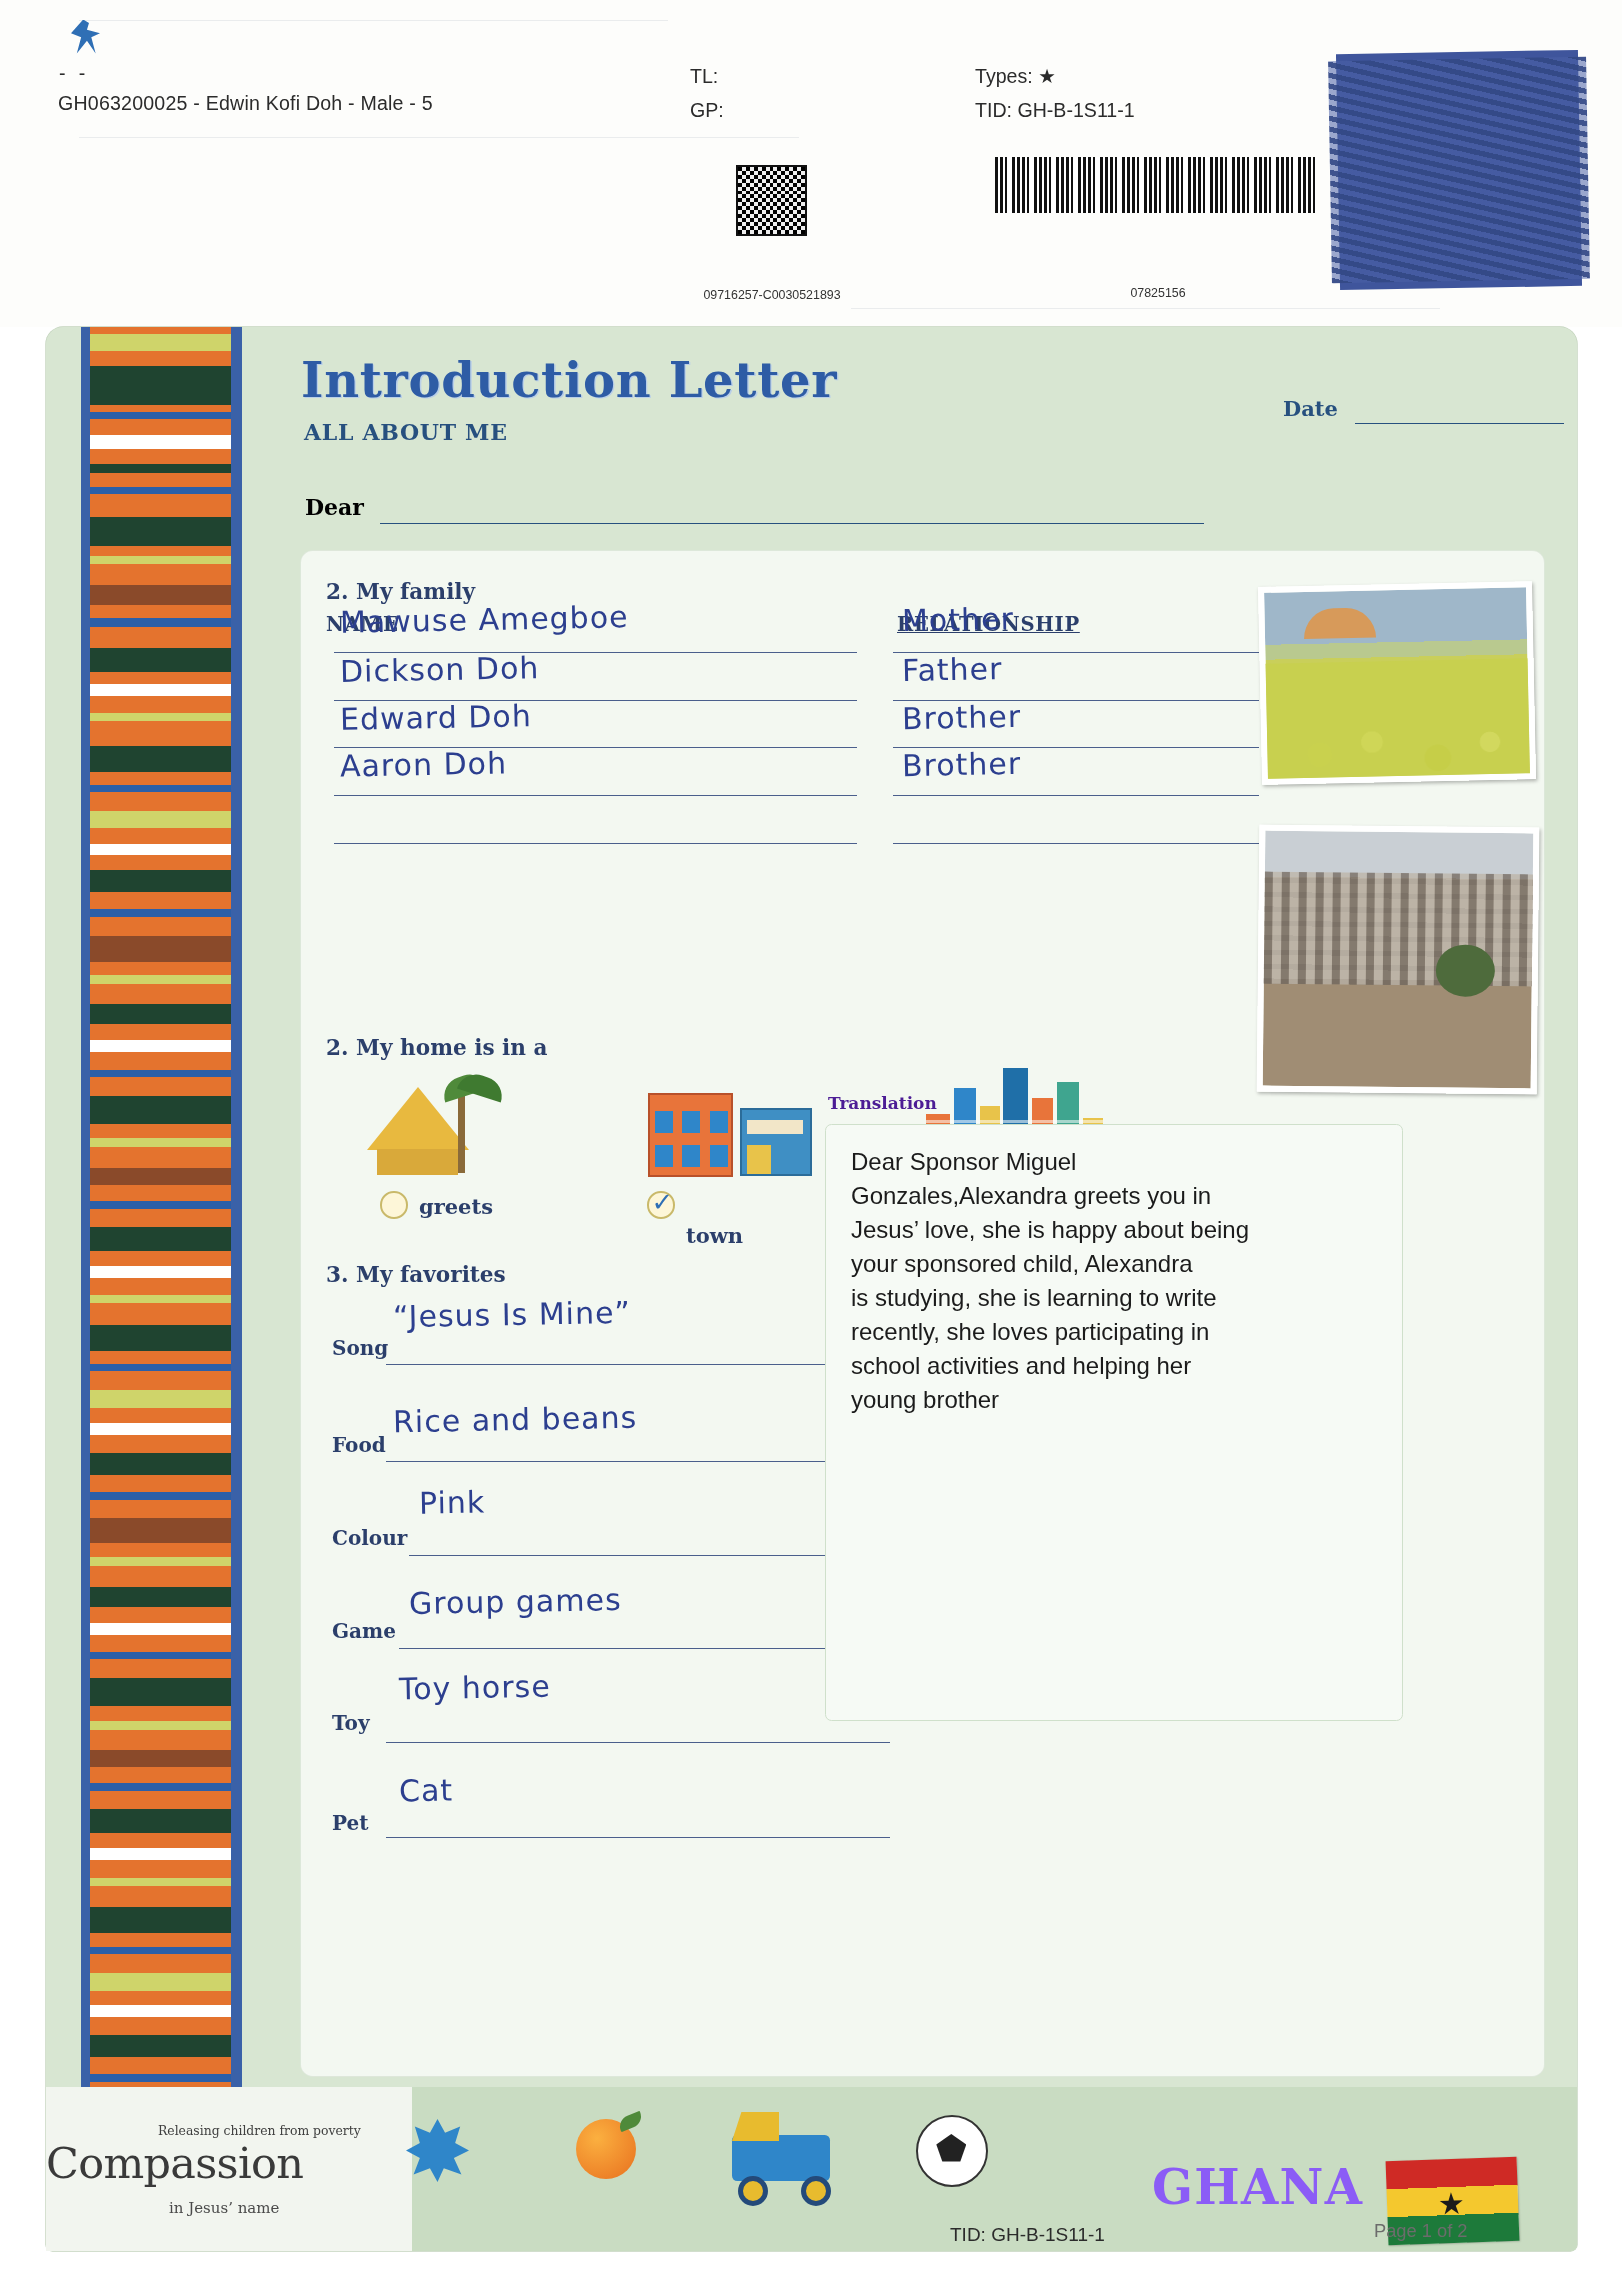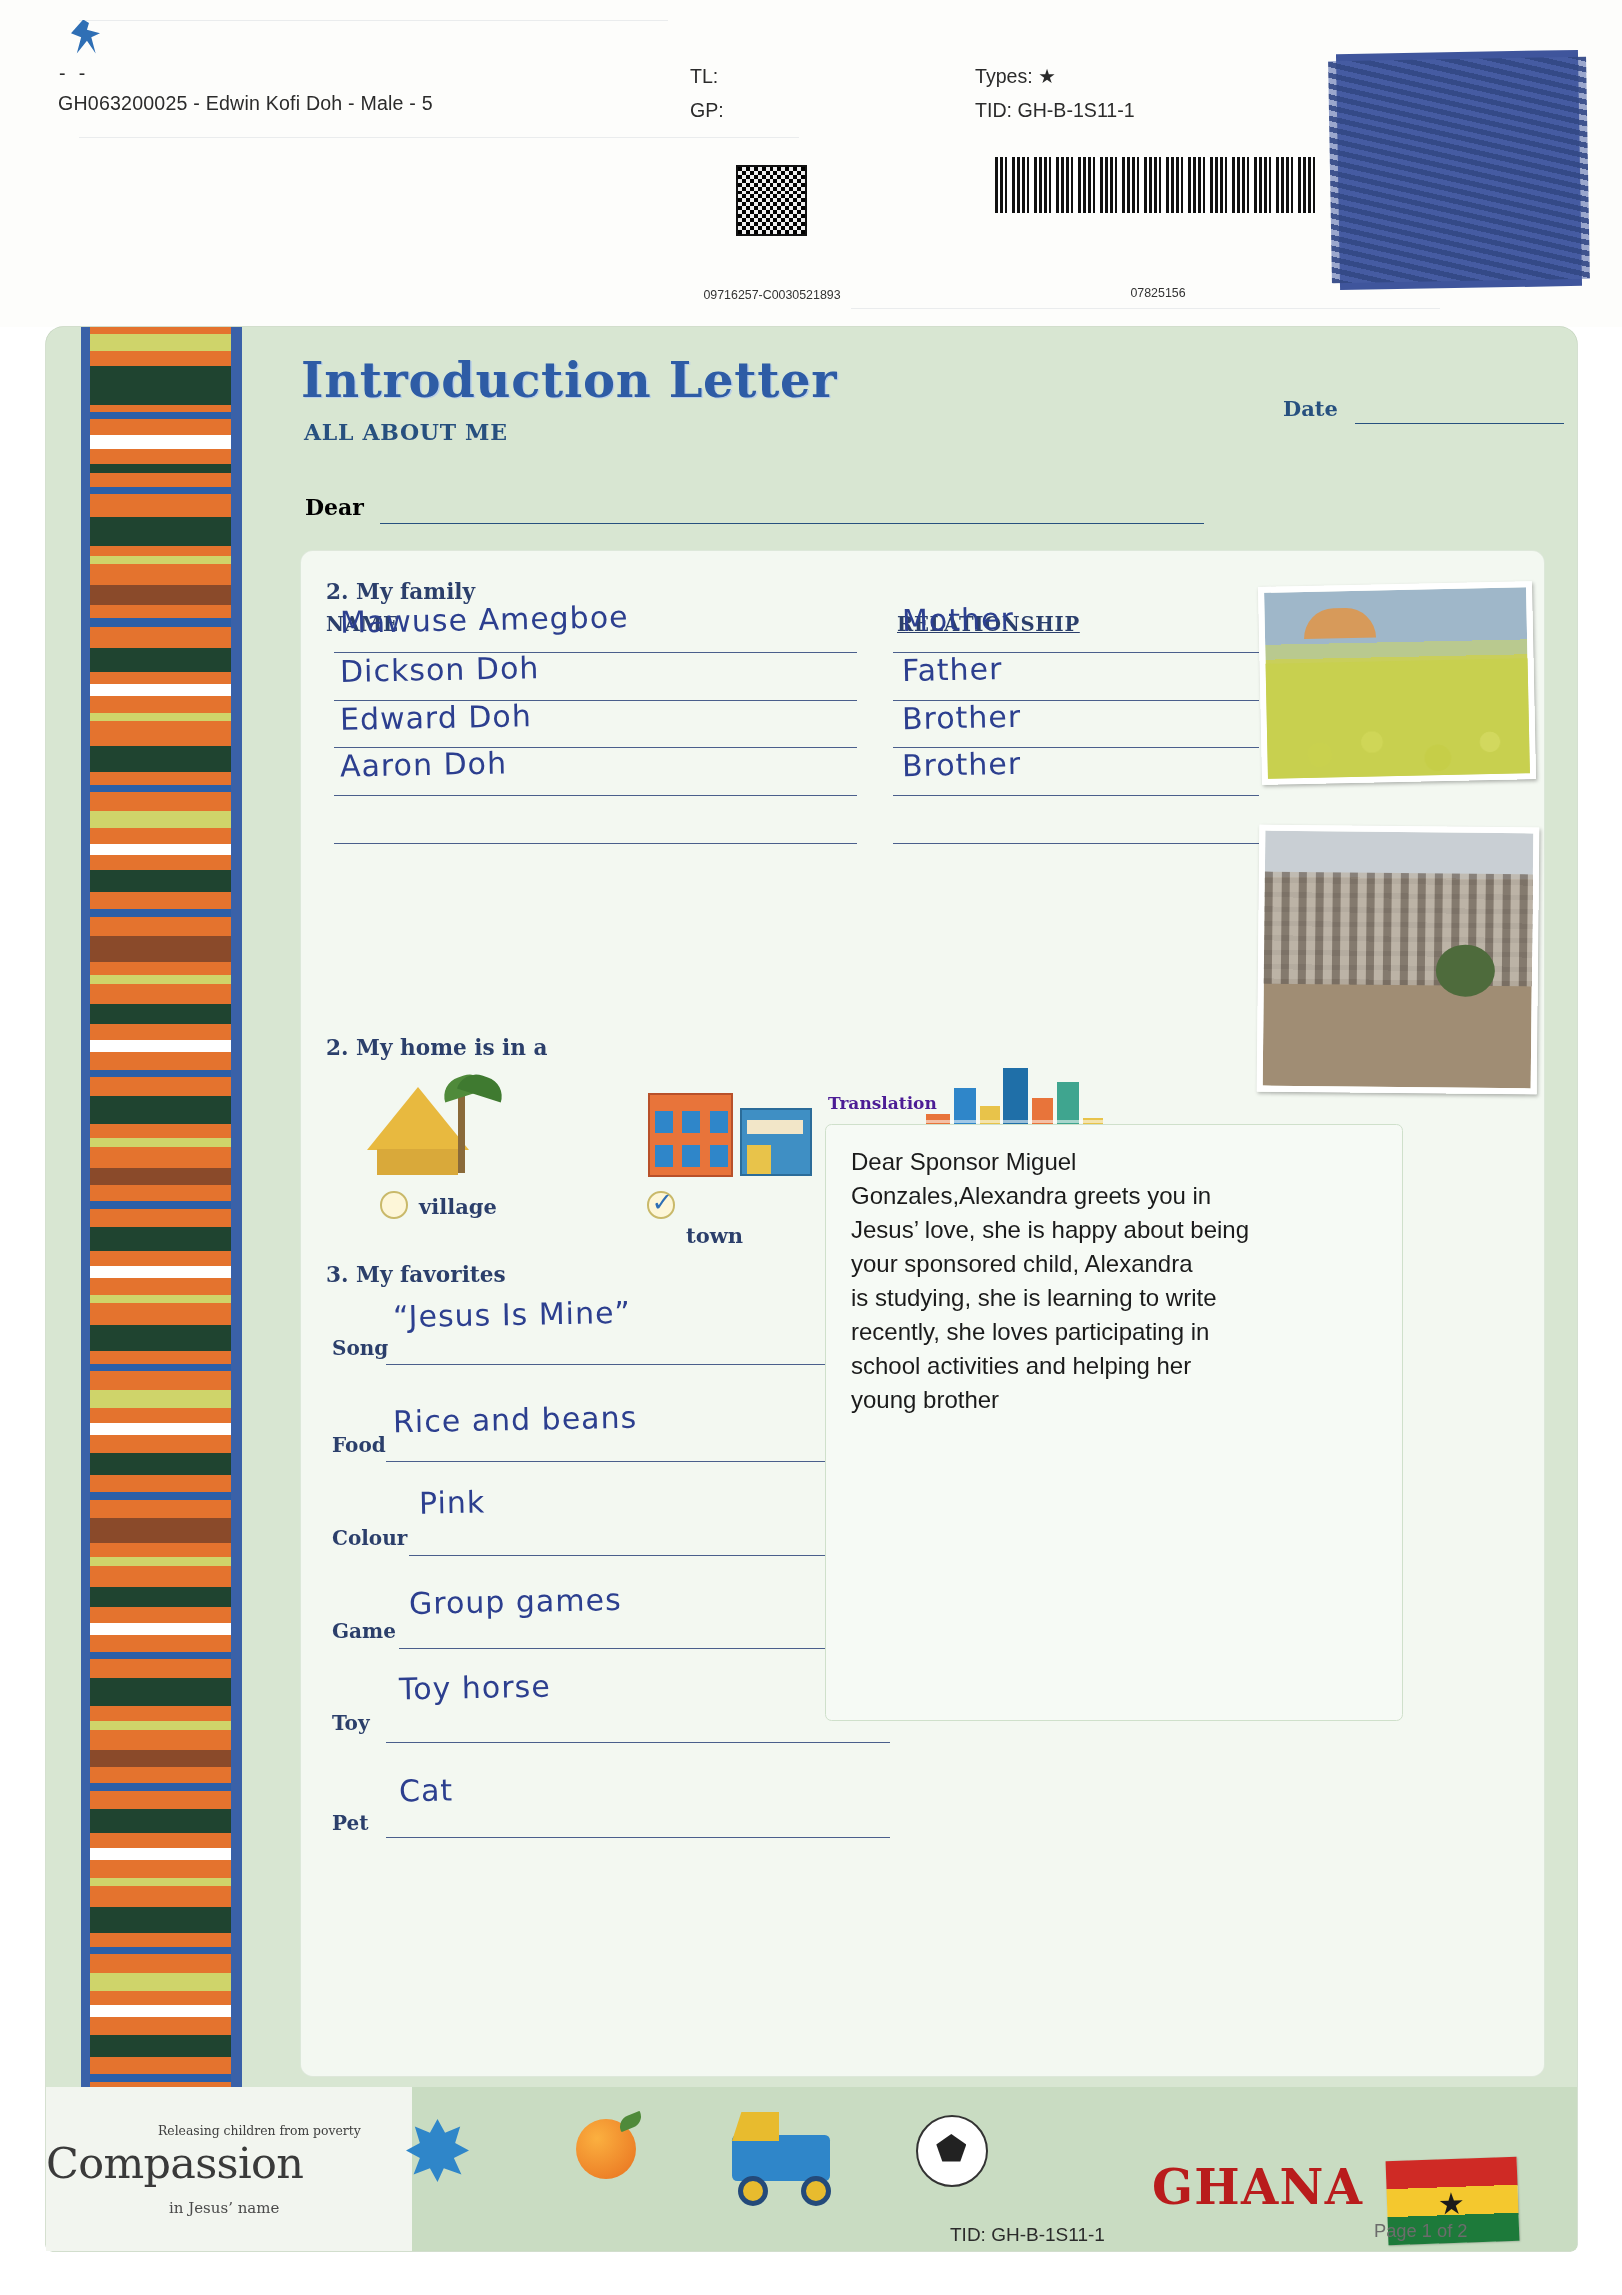--- a/index.html
+++ b/index.html
@@ -384,21 +384,21 @@
     background: #2f6fb5;
     clip-path: polygon(42% 0, 62% 10%, 55% 30%, 100% 40%, 70% 52%, 85% 100%, 55% 62%, 20% 100%, 35% 52%, 0 40%);
   }
 
   #ghana-word {
     position: absolute;
     left: 1152px; top: 2159px;
     font-family: "DejaVu Serif", serif;
     font-weight: bold;
     font-size: 48px;
-    color: #b91c1c;
+    color: #8b5cf6;
     letter-spacing: 1.3px;
   }
   #ghana-flag {
     position: absolute;
     left: 1387px; top: 2159px;
     width: 131px; height: 84px;
     background: linear-gradient(#cf2a25 0 33.3%, #f4c82e 33.3% 66.6%, #1d7a3a 66.6% 100%);
     transform: rotate(-2deg);
     box-shadow: 0.7px 0.7px 2px rgba(0,0,0,.25);
   }
@@ -597,21 +597,21 @@
     <div class="sec-title" style="left:25px; top:484px;">2. My home is in a</div>
 
     <div style="position:absolute;left:59px;top:529px;width:137px;height:98px;">
       <div style="position:absolute;left:6.5px;top:6.5px;width:0;height:0;border-left:51px solid transparent;border-right:51px solid transparent;border-bottom:63px solid #e8b93f;"></div>
       <div style="position:absolute;left:17px;top:69px;width:81px;height:26px;background:#d9a93a;"></div>
       <div style="position:absolute;left:98px;top:1.3px;width:6.5px;height:92px;background:#8a6a3a;"></div>
       <div style="position:absolute;left:81px;top:-3.9px;width:46px;height:19.6px;background:#4f8a3a;border-radius:26px 26px 0 0;transform:rotate(-18deg);"></div>
       <div style="position:absolute;left:99px;top:-3.9px;width:46px;height:19.6px;background:#3f7a30;border-radius:26px 26px 0 0;transform:rotate(18deg);"></div>
     </div>
     <div class="radio" style="left:79px; top:640px;"></div>
-    <div class="home-opt-label" style="left:118px; top:643px;">village</div>
+    <div class="home-opt-label" style="left:118px; top:643px;">greets</div>
 
     <div style="position:absolute;left:347px;top:531px;width:170px;height:96px;">
       <div style="position:absolute;left:0;top:10.5px;width:85px;height:84px;background:#e8743a;border:2.6px solid #b8512a;box-sizing:border-box;"></div>
       <div style="position:absolute;left:6.5px;top:29px;width:18.3px;height:22px;background:#2f86c9;"></div>
       <div style="position:absolute;left:34px;top:29px;width:18.3px;height:22px;background:#2f86c9;"></div>
       <div style="position:absolute;left:62px;top:29px;width:18.3px;height:22px;background:#2f86c9;"></div>
       <div style="position:absolute;left:6.5px;top:63px;width:18.3px;height:22px;background:#2f86c9;"></div>
       <div style="position:absolute;left:34px;top:63px;width:18.3px;height:22px;background:#2f86c9;"></div>
       <div style="position:absolute;left:62px;top:63px;width:18.3px;height:22px;background:#2f86c9;"></div>
       <div style="position:absolute;left:92px;top:26px;width:72px;height:68px;background:#3f8fc4;border:2.6px solid #2b6c99;box-sizing:border-box;"></div>

